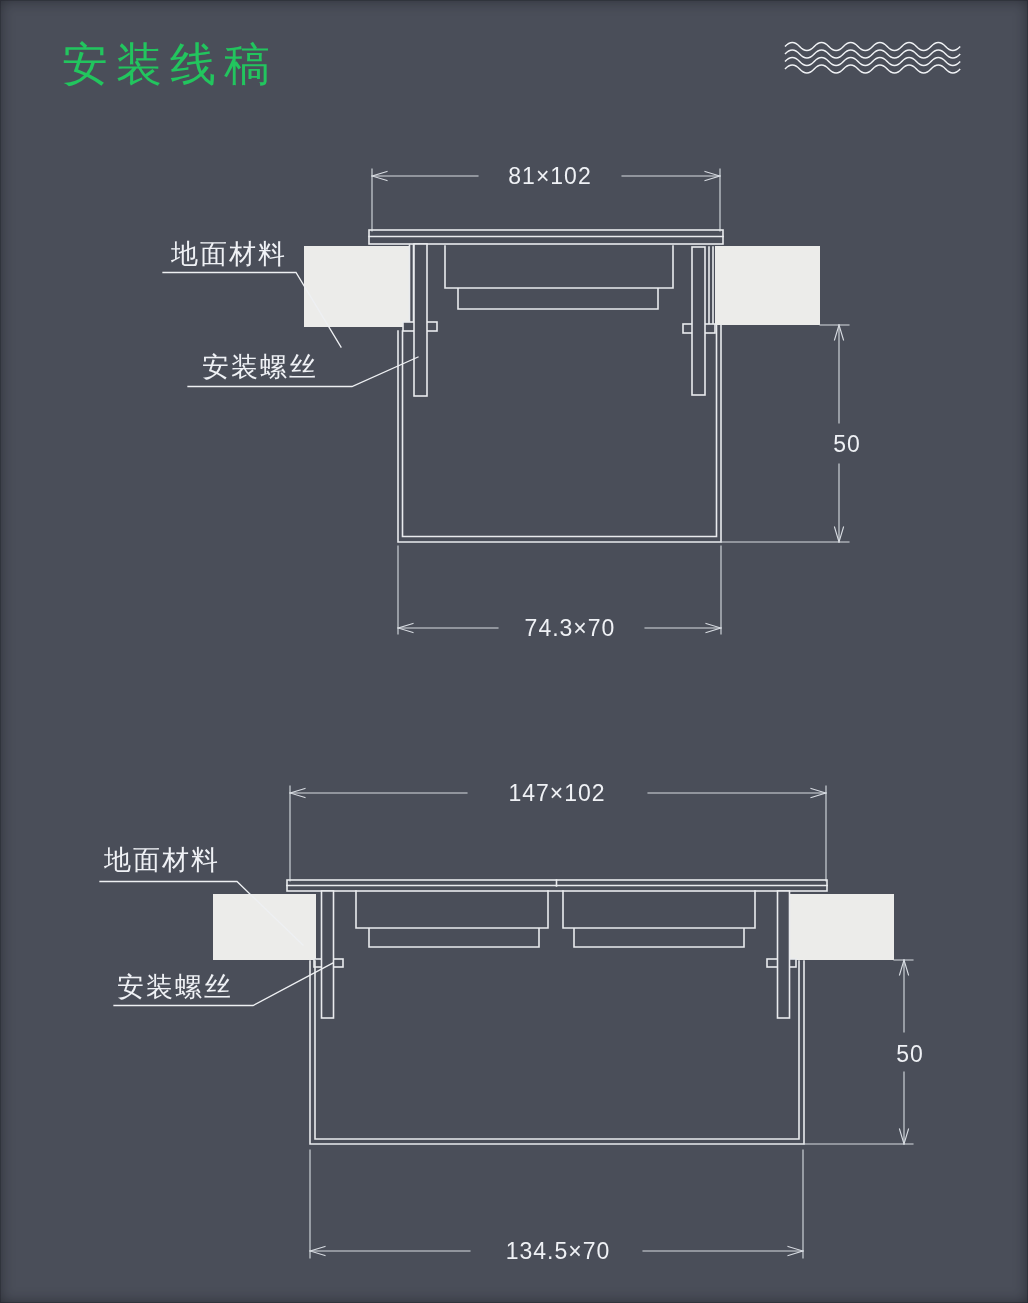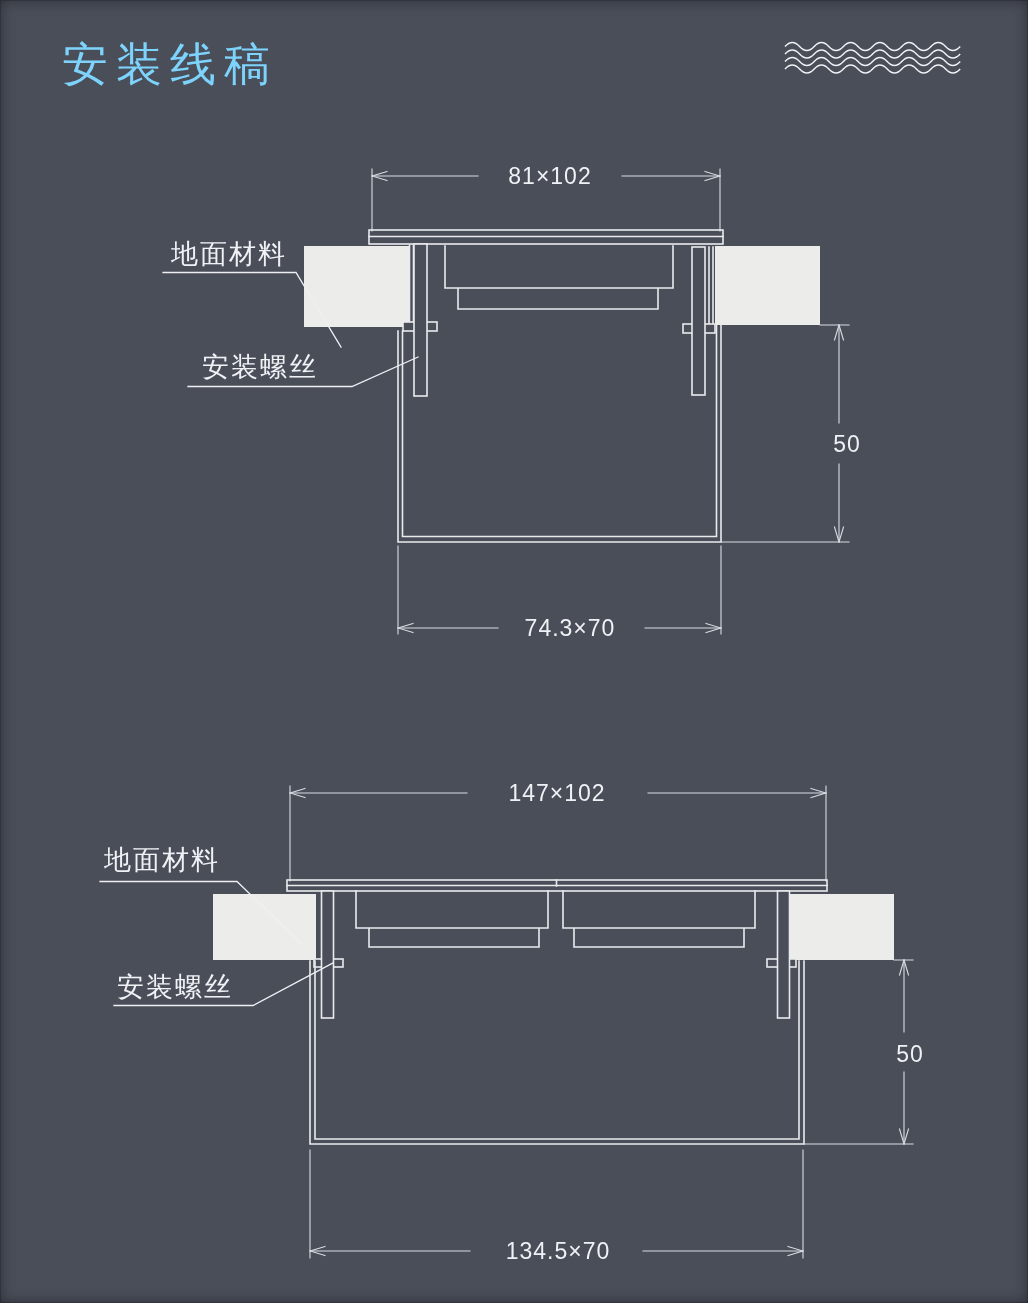--- a/index.html
+++ b/index.html
@@ -6,21 +6,21 @@
   .page{
     position:relative;
     width:1028px;height:1303px;
     background:#4a4e59;
     overflow:hidden;
     font-family:"Liberation Sans", sans-serif;
   }
   .page-title{
     position:absolute;left:62px;top:34px;margin:0;
     font-size:46px;font-weight:400;letter-spacing:8px;
-    color:#7dd3fc;
+    color:#22c55e;
   }
   .waves{position:absolute;left:784px;top:41px;}
   .drawing{position:absolute;left:0;top:0;}
   
   .s{stroke:#e9ebee;stroke-width:1.6;fill:none;stroke-linecap:square;}
   .d{stroke:#d8dce2;stroke-width:1.1;fill:none;stroke-linecap:square;}
   .l{stroke:#eef0f3;stroke-width:1.3;fill:none;stroke-linecap:square;}
   .f{fill:#ececea;stroke:none;}
   .fb{fill:#4a4e59;}
   text{fill:#eff1f5;font-family:"Liberation Sans", sans-serif;}

